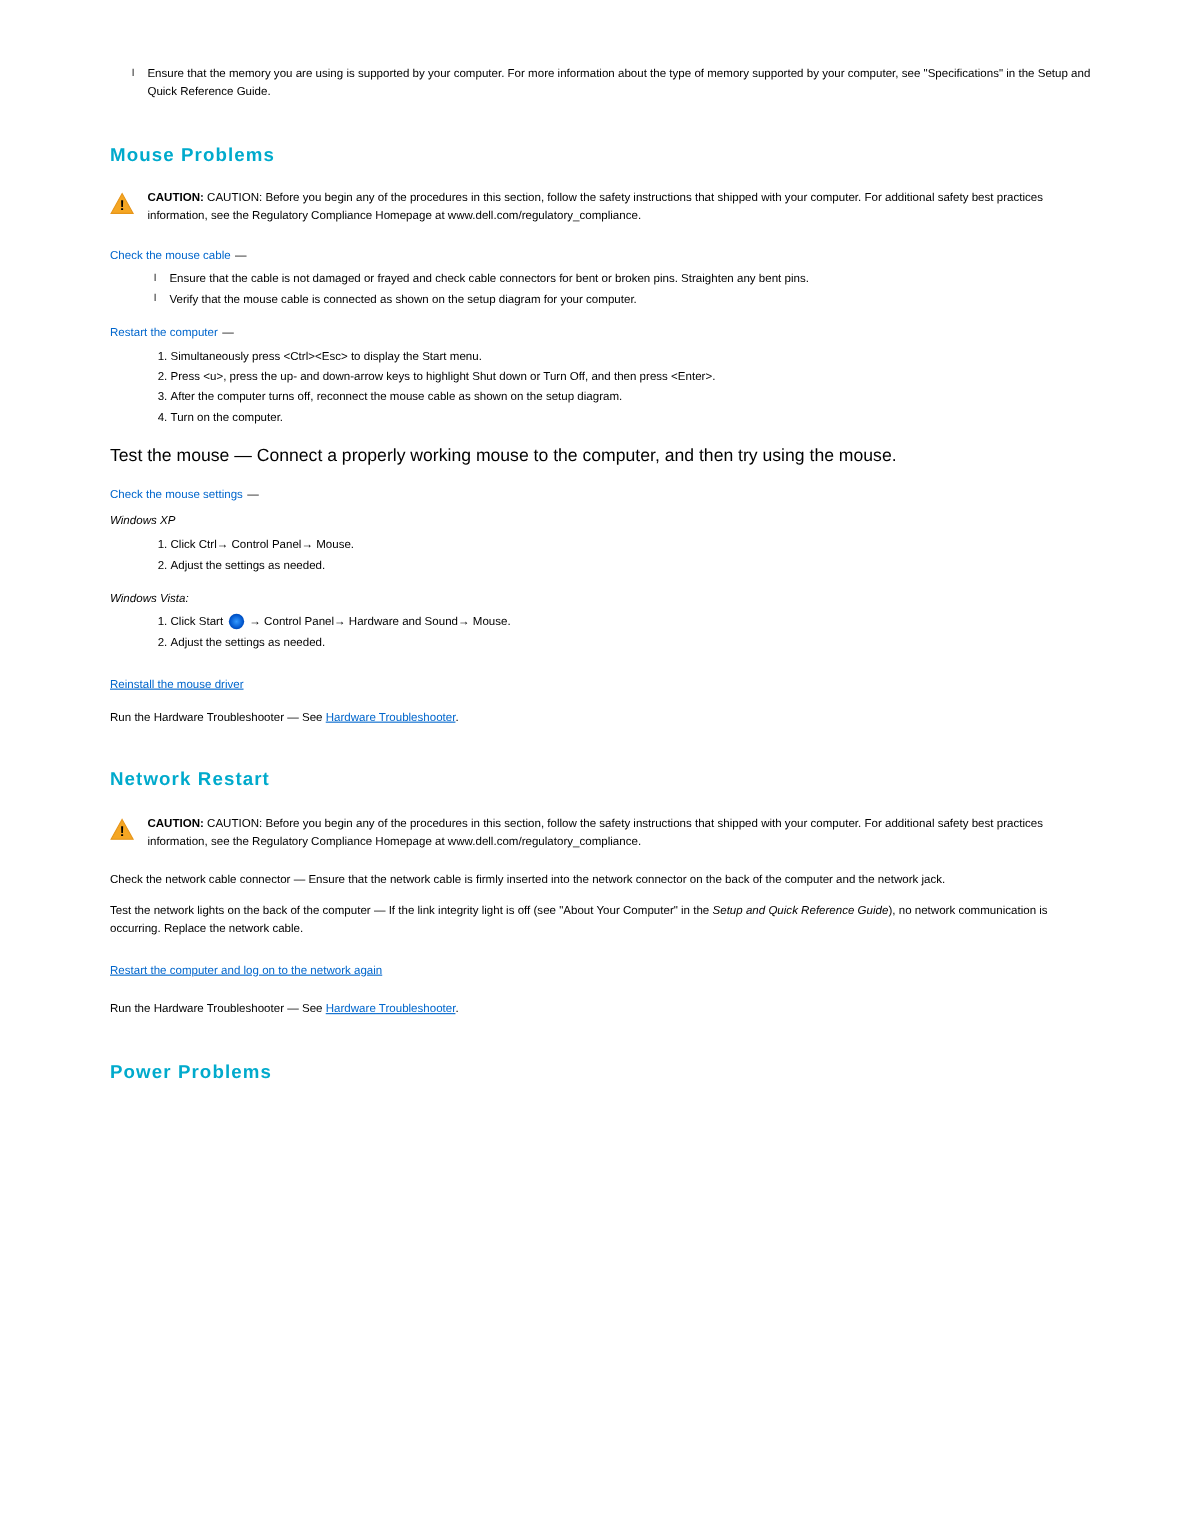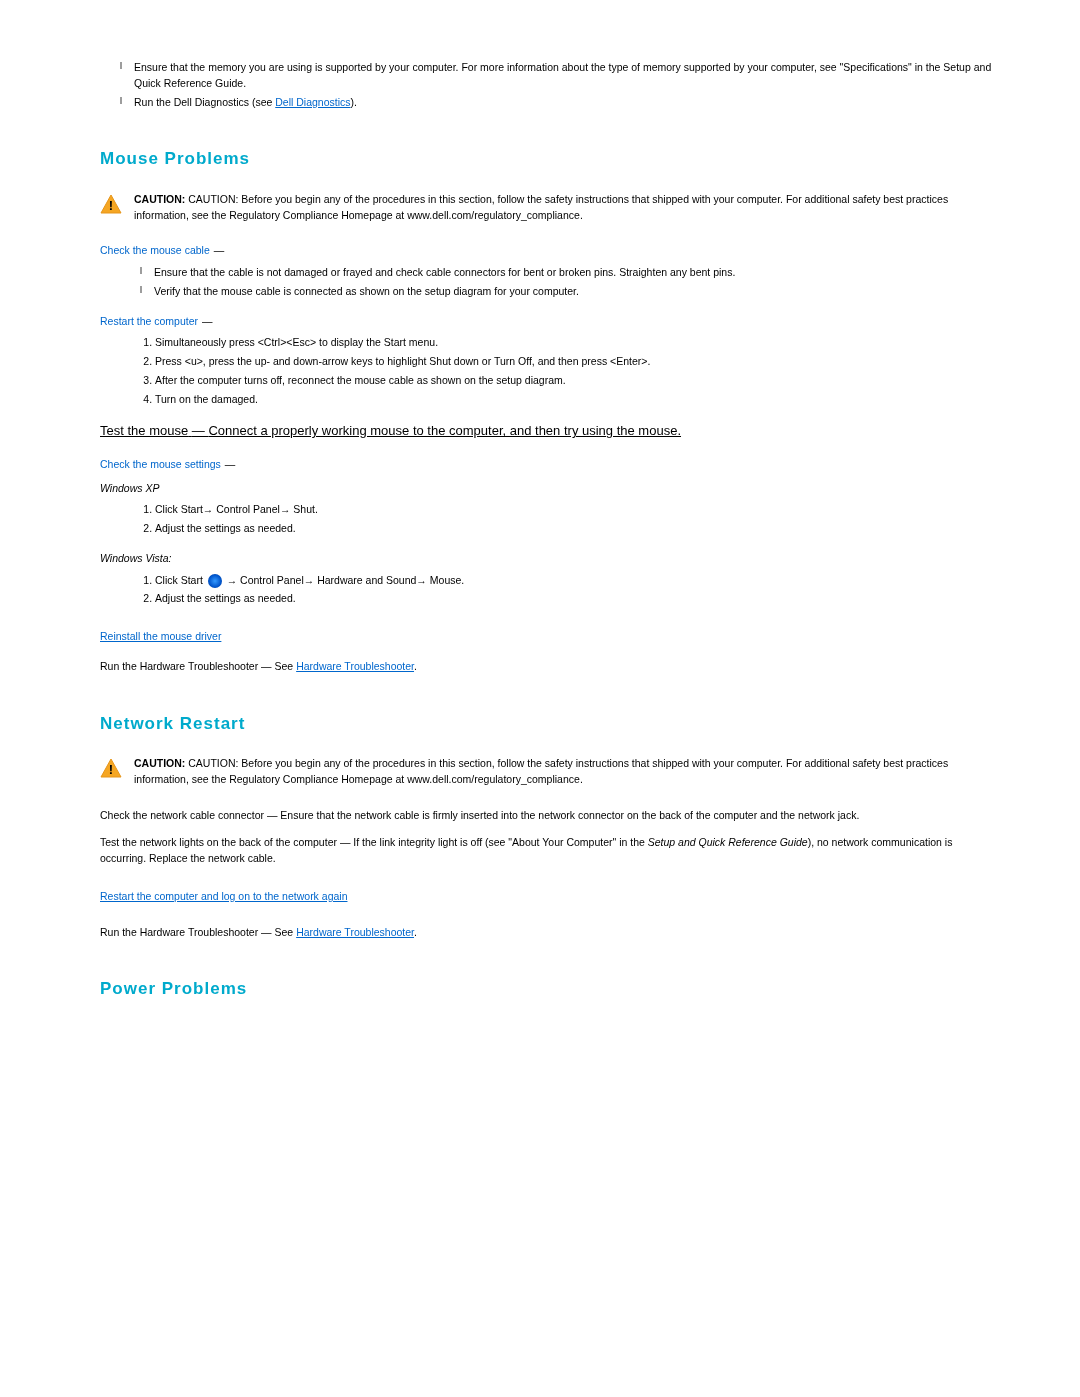--- a/index.html
+++ b/index.html
@@ -96,23 +96,22 @@
     }
     .numbered-list {
       padding-left: 55px;
       margin: 6px 0 14px 0;
     }
     .numbered-list li {
       font-size: 10.5px;
       margin-bottom: 3px;
     }
     .inline-test-line {
-      font-size: 13px;
+      font-size: 16px;
       margin: 14px 0;
-      text-decoration: underline;
     }
     .italic-label {
       font-style: italic;
       font-size: 10.5px;
       margin: 8px 0 4px 0;
     }
     .windows-vista-icon {
       display: inline-block;
       width: 14px;
       height: 14px;
@@ -150,24 +149,20 @@
     }
   </style>
 </head>
 <body>
 
 <div class="intro-bullets">
   <ul>
     <li>
       <span>Ensure that the memory you are using is supported by your computer. For more information about the type of memory supported by your computer, see "Specifications" in the Setup and Quick Reference Guide.</span>
     </li>
-    <li>
-      <span>Run the Dell Diagnostics (see</span>
-      <a href="#">Dell Diagnostics</a><span>).</span>
-    </li>
   </ul>
 </div>
 
 <div class="section-divider">
   <h2 class="section-title">Mouse Problems</h2>
 
   <div class="caution-box">
     <svg class="caution-icon" viewBox="0 0 22 22" xmlns="http://www.w3.org/2000/svg">
       <polygon points="11,2 21,20 1,20" fill="#f5a623" stroke="#e6951a" stroke-width="1"></polygon>
       <text x="11" y="17" text-anchor="middle" font-size="13" font-weight="bold" fill="#000">!</text>
@@ -190,38 +185,38 @@
 
   <div>
     <div class="section-link-line">
       <span class="link-label">Restart the computer</span>
       <span class="dash"> —</span>
     </div>
     <ol class="numbered-list">
       <li><span>Simultaneously press &lt;Ctrl&gt;&lt;Esc&gt; to display the Start menu.</span></li>
       <li><span>Press &lt;u&gt;, press the up- and down-arrow keys to highlight Shut down or Turn Off, and then press &lt;Enter&gt;.</span></li>
       <li><span>After the computer turns off, reconnect the mouse cable as shown on the setup diagram.</span></li>
-      <li><span>Turn on the damaged.</span></li>
+      <li><span>Turn on the computer.</span></li>
     </ol>
   </div>
 
   <div class="inline-test-line">
     <span class="link-label">Test the mouse</span>
     <span> — </span>
     <span>Connect a properly working mouse to the computer, and then try using the mouse.</span>
   </div>
 
   <div>
     <div class="section-link-line" style="margin-top:16px;">
       <span class="link-label">Check the mouse settings</span>
       <span class="dash"> —</span>
     </div>
     <p class="italic-label">Windows XP</p>
     <ol class="numbered-list">
-      <li><span>Click Start→ Control Panel→ Shut.</span></li>
+      <li><span>Click Ctrl→ Control Panel→ Mouse.</span></li>
       <li><span>Adjust the settings as needed.</span></li>
     </ol>
     <p class="italic-label"><span>Windows Vista:</span></p>
     <ol class="numbered-list">
       <li>
         <span>Click Start</span>
         <span class="windows-vista-icon"></span>
         <span>→ Control Panel→ Hardware and Sound→ Mouse.</span>
       </li>
       <li><span>Adjust the settings as needed.</span></li>

